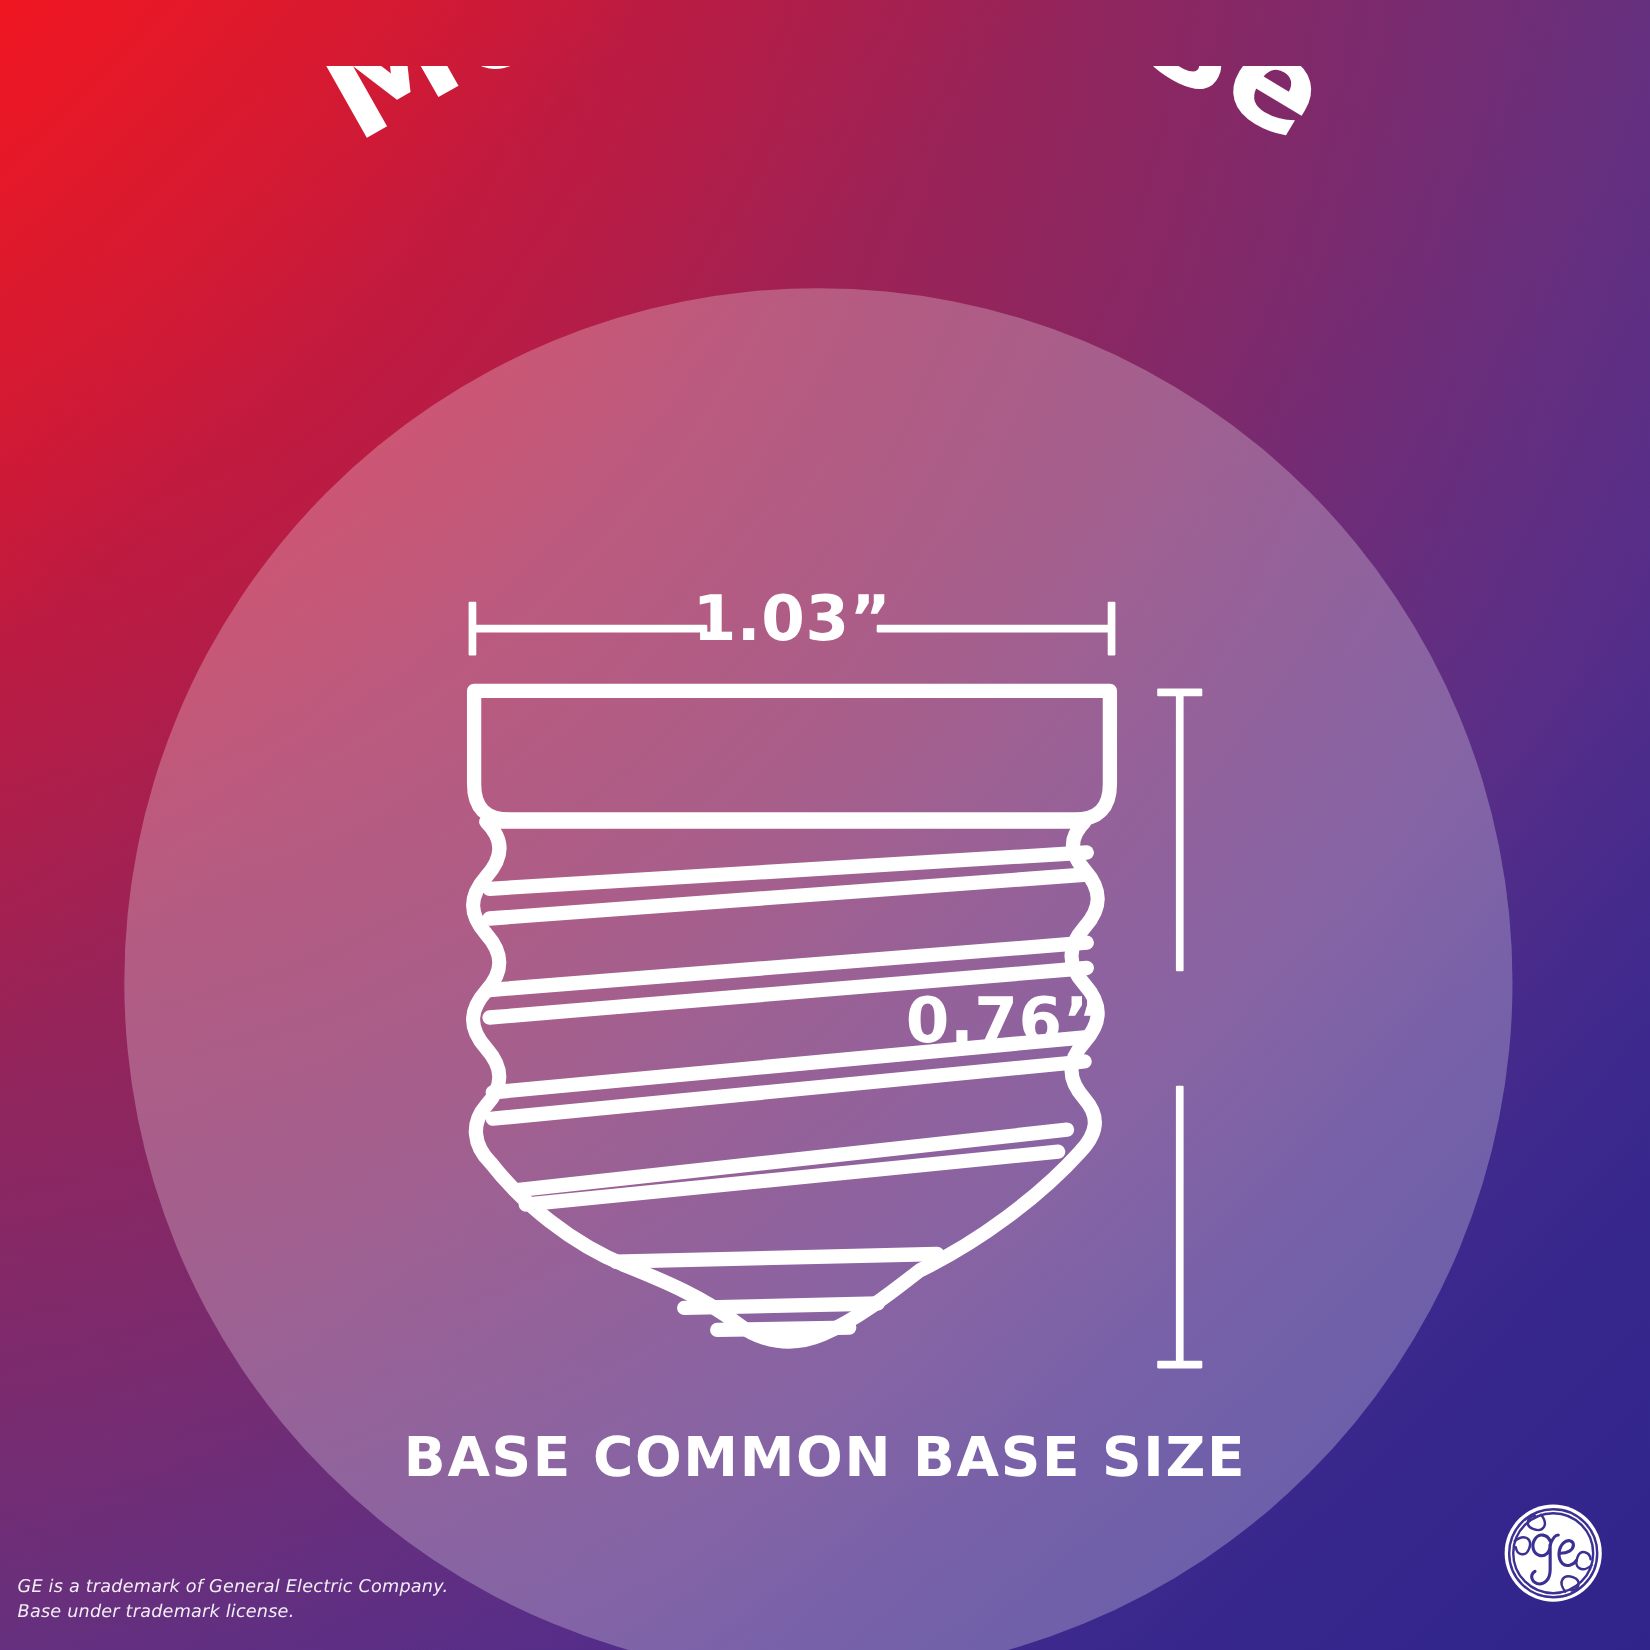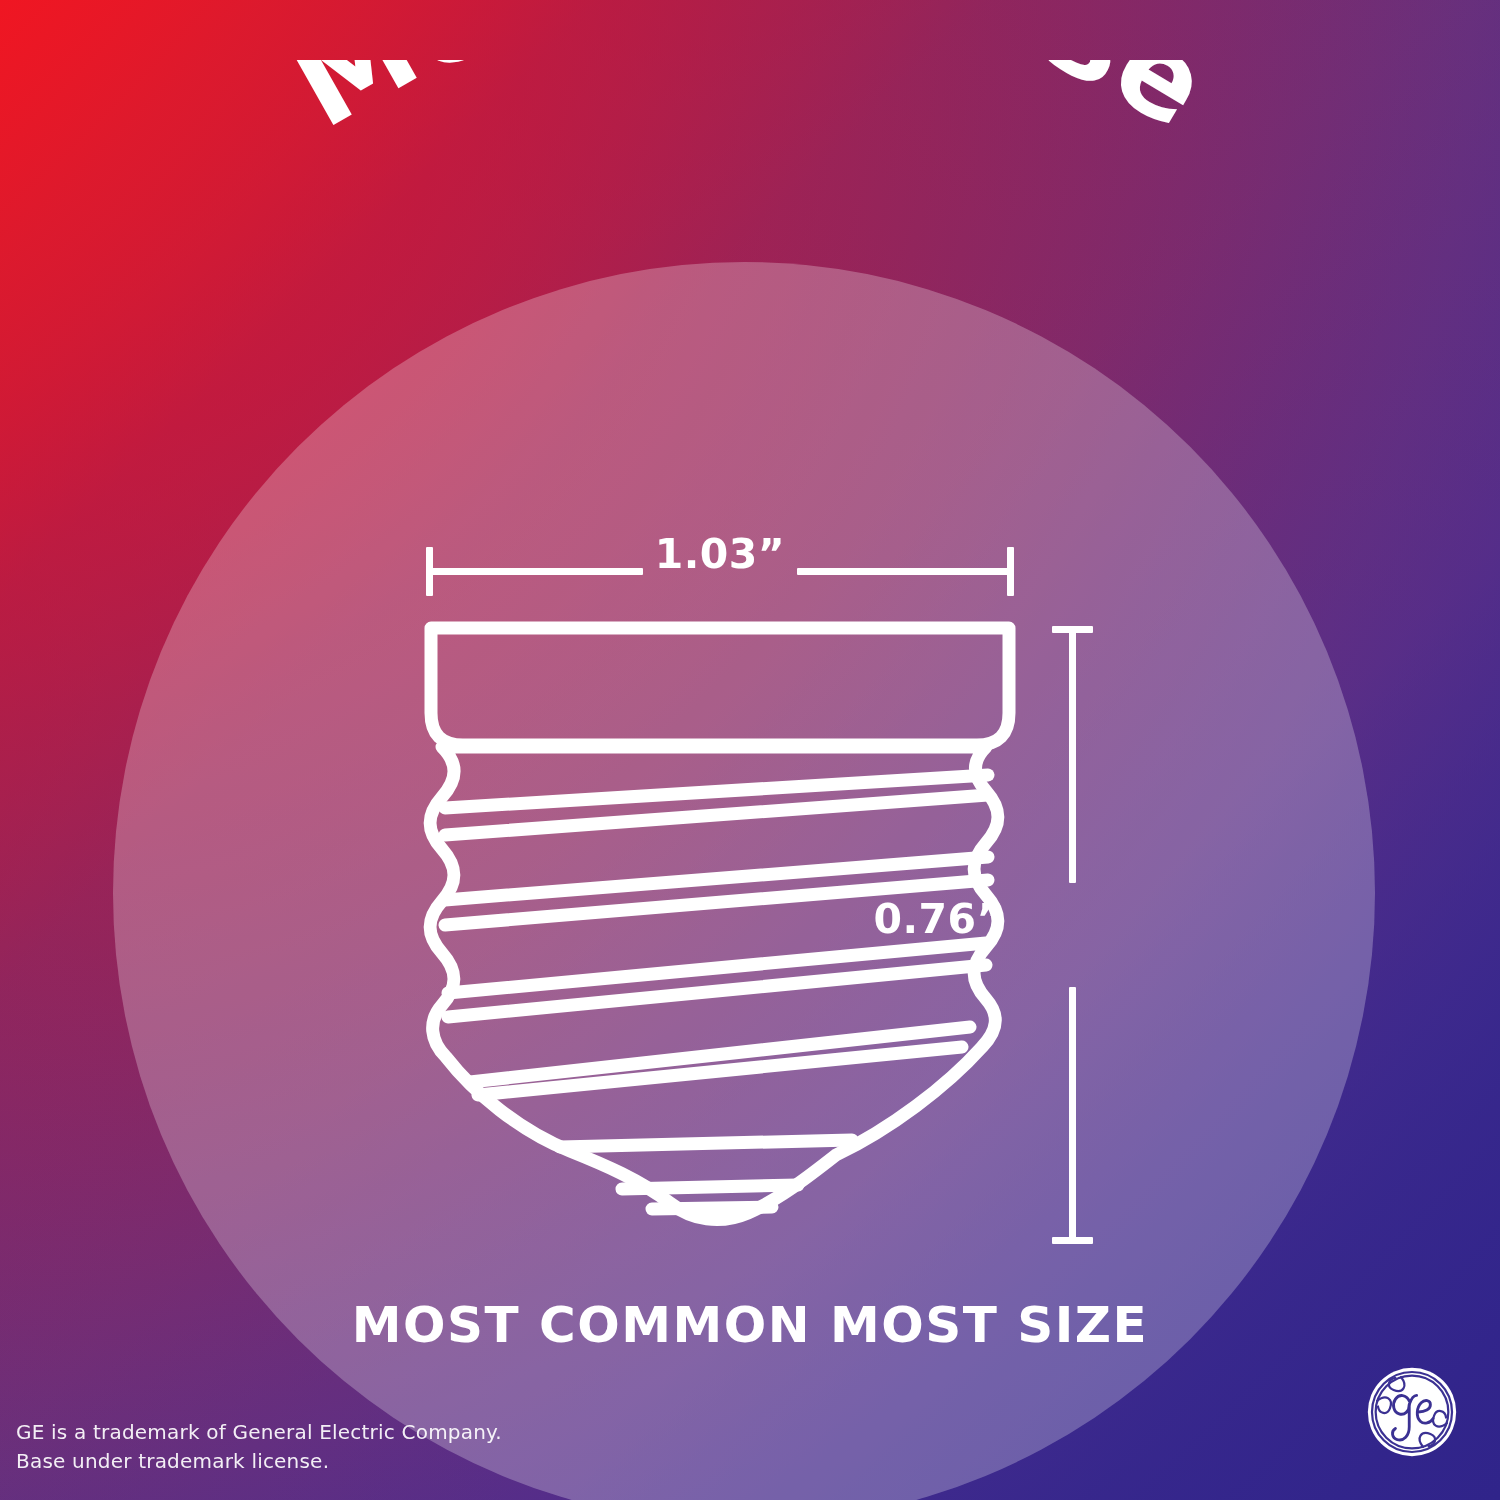--- a/index.html
+++ b/index.html
@@ -97,21 +97,21 @@
     background: #ffffff;
     border-radius: 1px;
   }
   #dim-top .cap.l { left: 6px; }
   #dim-top .cap.r { right: 6px; }
   .dim-label {
     position: absolute;
     color: #ffffff;
     font-family: "DejaVu Sans", sans-serif;
     font-weight: 700;
-    font-size: 41px;
+    font-size: 57px;
     letter-spacing: 0.5px;
     white-space: nowrap;
   }
   #dim-top-label {
     left: 50%;
     top: 0px;
     transform: translateX(-50%);
   }
 
   
@@ -170,23 +170,24 @@
     letter-spacing: 1.5px;
   }
 
   
   #legal {
     position: absolute;
     left: 16px;
     bottom: 24px;
     color: rgba(255,255,255,0.92);
     font-family: "DejaVu Sans", sans-serif;
-    font-size: 20px;
+    font-size: 16px;
     line-height: 1.45;
     letter-spacing: 0.2px;
+    font-style: italic;
   }
 
   
   #ge-logo {
     position: absolute;
     right: 42px;
     bottom: 42px;
     width: 92px;
     height: 92px;
   }
@@ -265,21 +266,21 @@
       <path d="M 48,422 L 586,370"></path>
       <path d="M 70,487 L 570,432"></path>
       <path d="M 78,500 L 562,452"></path>
 
       <path d="M 160,552 L 452,545"></path>
       <path d="M 222,594 L 398,590"></path>
       <path d="M 252,614 L 372,612"></path>
     </g>
   </svg>
 
-  <div id="caption">MOST COMMON MOST SIZE</div>
+  <div id="caption">BASE COMMON BASE SIZE</div>
 
   <div id="legal">
     <div>GE is a trademark of General Electric Company.</div>
     <div>Base under trademark license.</div>
   </div>
 
   <svg id="ge-logo" viewBox="0 0 100 100">
     <circle cx="50" cy="50" r="48" fill="#ffffff"></circle>
     <g stroke="#3B3193" fill="none" stroke-width="2.4" stroke-linecap="round">
       <circle cx="50" cy="50" r="43.5"></circle>

